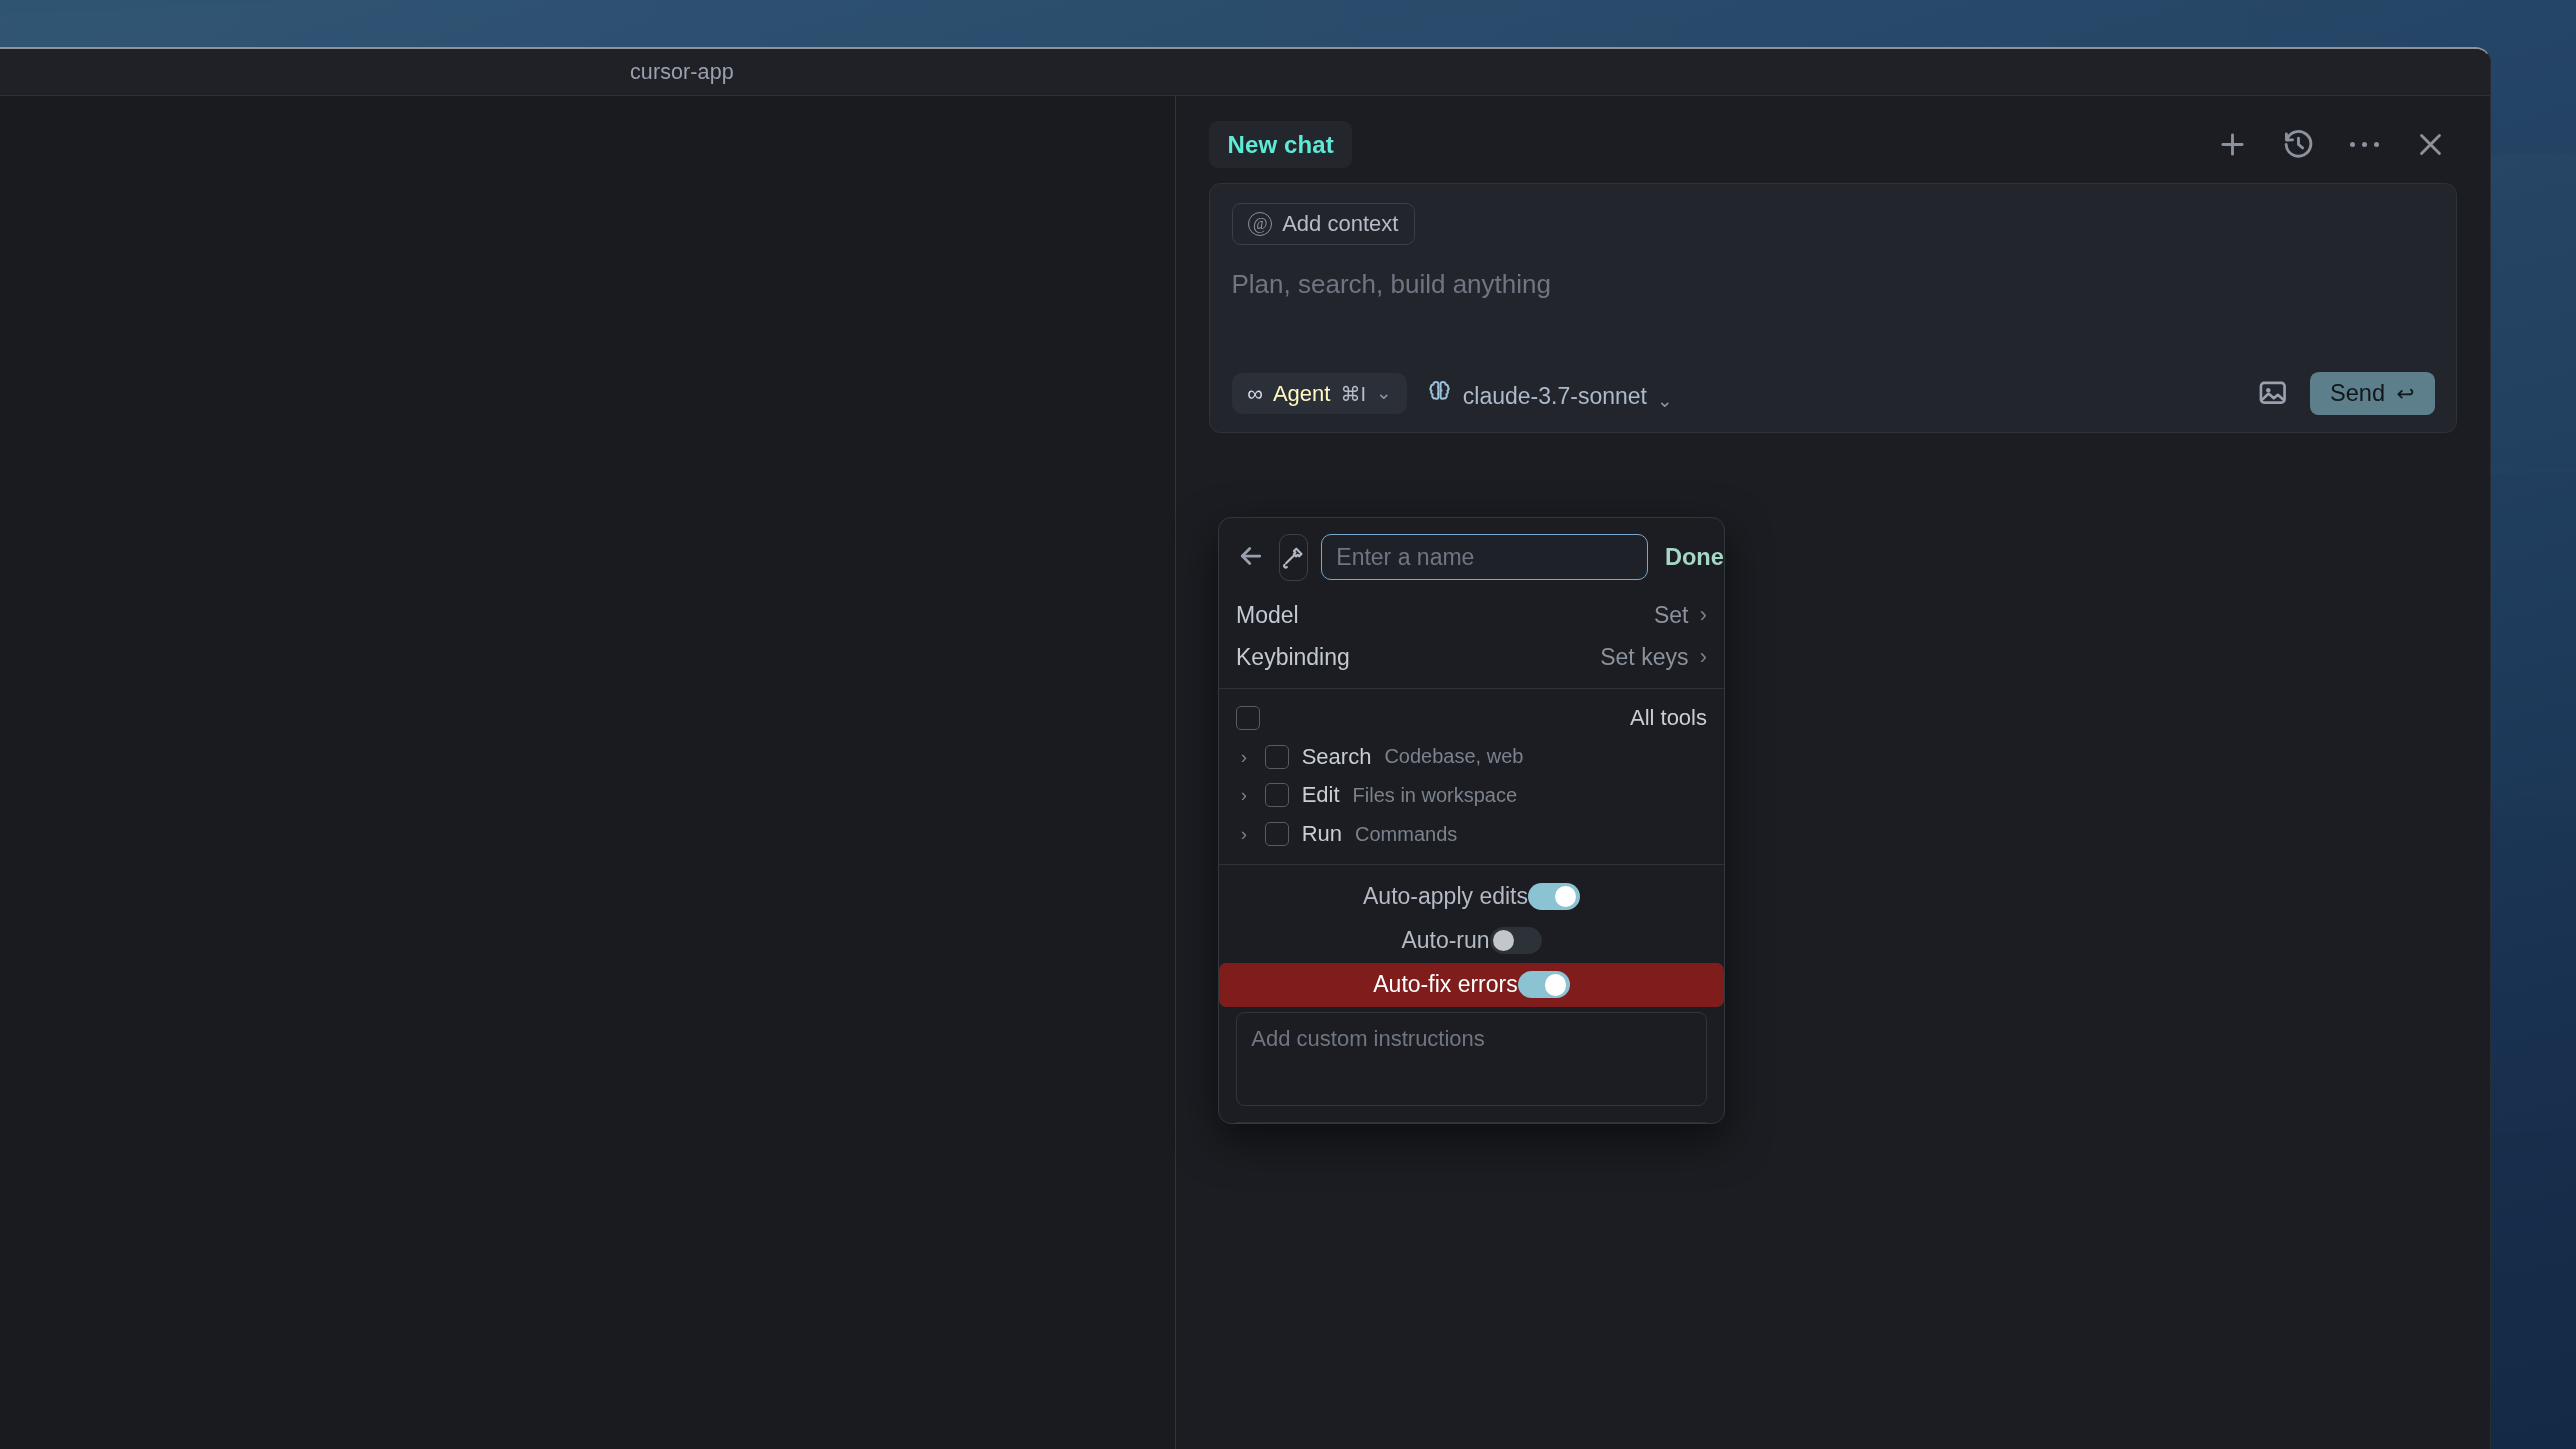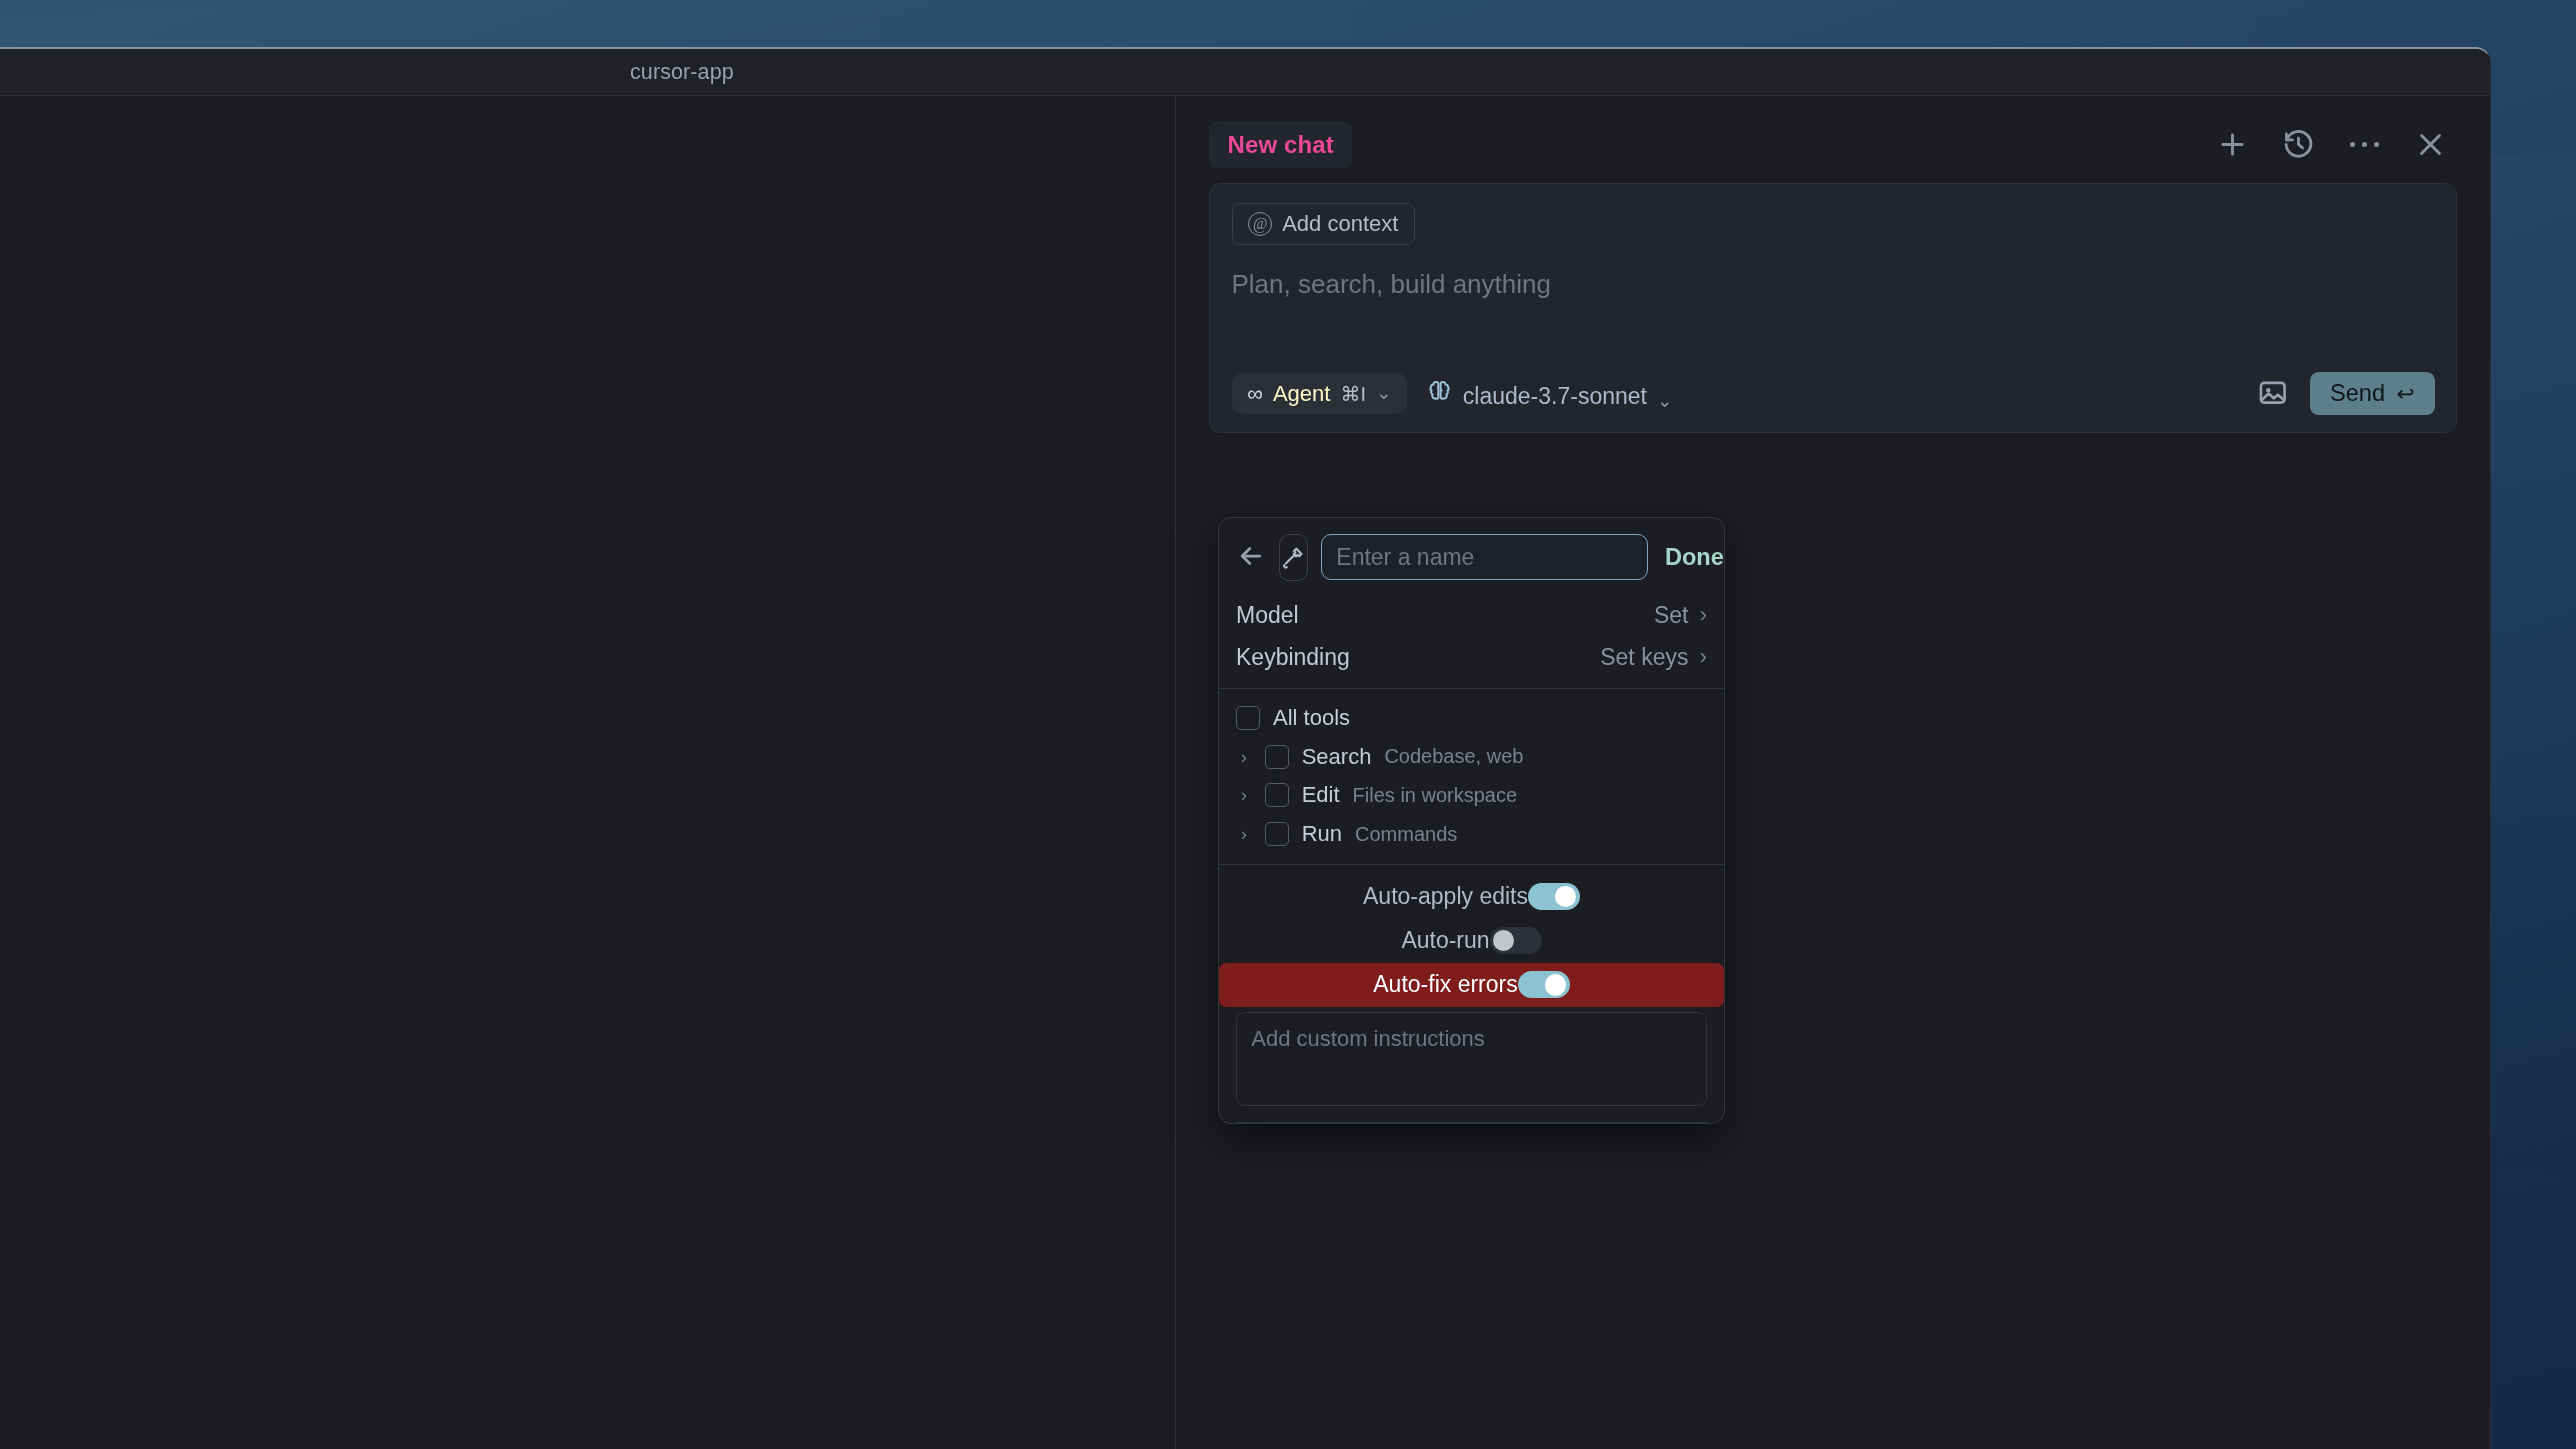--- a/index.html
+++ b/index.html
@@ -88,21 +88,21 @@
     justify-content: space-between;
     height: 87px;
     padding-top: 10px;
   }
   #chat-title-pill {
     background: #23262d;
     border-radius: 8.6px;
     padding: 9.3px 18.6px;
     font-size: 24px;
     font-weight: bold;
-    color: #ec4899;
+    color: #5eead4;
     letter-spacing: 0.1px;
   }
   #header-actions { display: flex; align-items: center; gap: 33px; padding-right: 10px; }
   .hicon { width: 33px; height: 33px; color: #8b929d; display: flex; align-items: center; justify-content: center; }
   .hicon svg { width: 33px; height: 33px; stroke: currentColor; fill: none; stroke-width: 2.1; stroke-linecap: round; stroke-linejoin: round; }
   .dots { display: flex; gap: 6.4px; }
   .dots i { width: 5.7px; height: 5.7px; border-radius: 50%; background: #8b929d; display: block; }
 
   
   #composer {
@@ -402,21 +402,21 @@
         <div class="mrow">
           <span class="mlabel">Keybinding</span>
           <span class="mval">
             <span>Set keys</span>
             <span class="arrow">›</span>
           </span>
         </div>
 
         <div class="divider"></div>
 
-        <div class="toolrow" style="padding-left:17px;">
+        <div class="toolrow" style="padding-left:17px;justify-content:space-between;">
           <span class="checkbox"></span>
           <span class="tname">All tools</span>
         </div>
 
         <div class="toolrow">
           <span class="tchev">›</span>
           <span class="checkbox"></span>
           <span class="tname">Search</span>
           <span class="tdesc">Codebase, web</span>
         </div>

